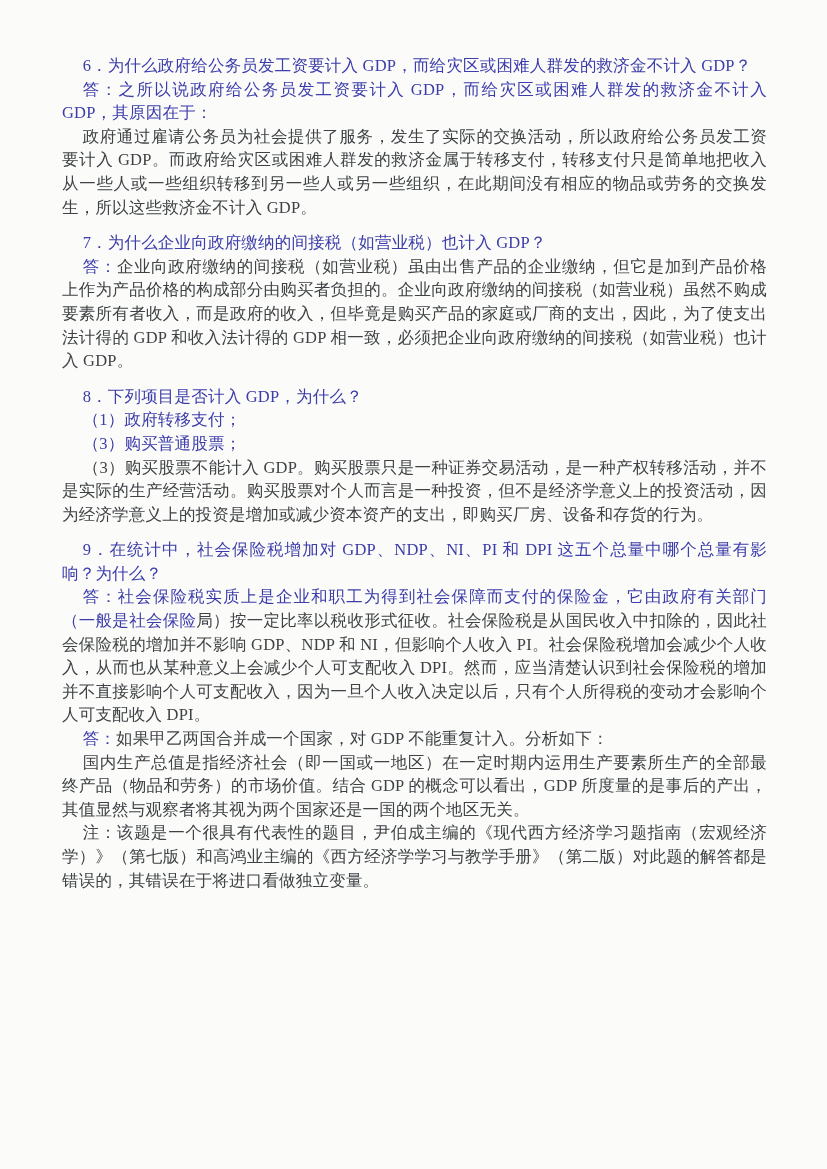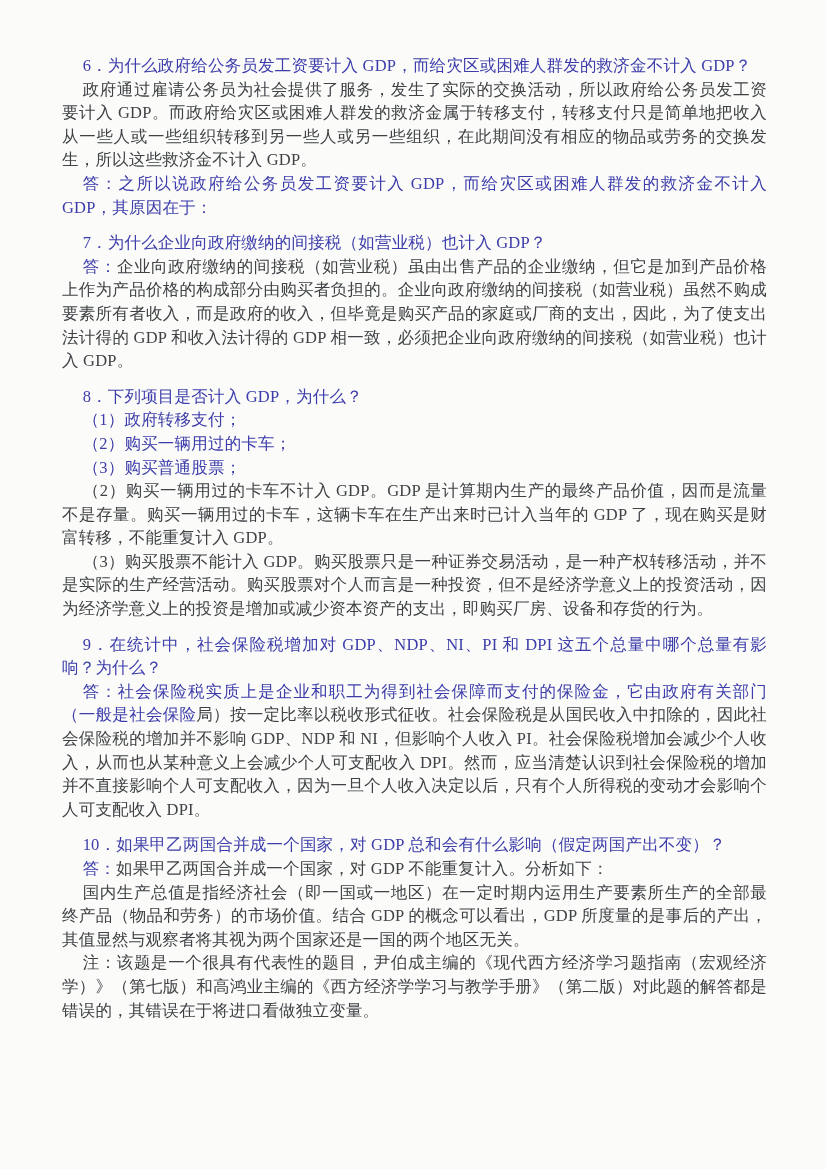--- a/index.html
+++ b/index.html
@@ -35,30 +35,27 @@
   .body-tone {
     color: var(--body, #3f4245);
   }
 </style>
 </head>
 <body>
 
 <div class="page">
   <div id="doc">
       <p class="para question-title"><span class="accent">6．为什么政府给公务员发工资要计入 GDP，而给灾区或困难人群发的救济金不计入 GDP？</span></p>
+      <p class="para answer-lead"><span class="accent">答：之所以说政府给公务员发工资要计入 GDP，而给灾区或困难人群发的救济金不计入 GDP，其原因在于：</span></p>
       <p class="para answer-body"><span class="body-tone">政府通过雇请公务员为社会提供了服务，发生了实际的交换活动，所以政府给公务员发工资要计入 GDP。而政府给灾区或困难人群发的救济金属于转移支付，转移支付只是简单地把收入从一些人或一些组织转移到另一些人或另一些组织，在此期间没有相应的物品或劳务的交换发生，所以这些救济金不计入 GDP。</span></p>
-      <p class="para answer-lead"><span class="accent">答：之所以说政府给公务员发工资要计入 GDP，而给灾区或困难人群发的救济金不计入 GDP，其原因在于：</span></p>
       <p class="para question-title gap"><span class="accent">7．为什么企业向政府缴纳的间接税（如营业税）也计入 GDP？</span></p>
       <p class="para answer-body"><span class="accent">答：</span><span class="body-tone">企业向政府缴纳的间接税（如营业税）虽由出售产品的企业缴纳，但它是加到产品价格上作为产品价格的构成部分由购买者负担的。企业向政府缴纳的间接税（如营业税）虽然不购成要素所有者收入，而是政府的收入，但毕竟是购买产品的家庭或厂商的支出，因此，为了使支出法计得的 GDP 和收入法计得的 GDP 相一致，必须把企业向政府缴纳的间接税（如营业税）也计入 GDP。</span></p>
       <p class="para question-title gap"><span class="accent">8．下列项目是否计入 GDP，为什么？</span></p>
       <p class="para list-item"><span class="accent">（1）政府转移支付；</span></p>
-      <p class="para list-item"><span class="accent">（2）购买一辆用过的卡车；</span></p>
       <p class="para list-item"><span class="accent">（3）购买普通股票；</span></p>
-      <p class="para answer-body"><span class="body-tone">（2）购买一辆用过的卡车不计入 GDP。GDP 是计算期内生产的最终产品价值，因而是流量不是存量。购买一辆用过的卡车，这辆卡车在生产出来时已计入当年的 GDP 了，现在购买是财富转移，不能重复计入 GDP。</span></p>
       <p class="para answer-body"><span class="body-tone">（3）购买股票不能计入 GDP。购买股票只是一种证券交易活动，是一种产权转移活动，并不是实际的生产经营活动。购买股票对个人而言是一种投资，但不是经济学意义上的投资活动，因为经济学意义上的投资是增加或减少资本资产的支出，即购买厂房、设备和存货的行为。</span></p>
       <p class="para question-title gap"><span class="accent">9．在统计中，社会保险税增加对 GDP、NDP、NI、PI 和 DPI 这五个总量中哪个总量有影响？为什么？</span></p>
       <p class="para answer-body"><span class="accent">答：社会保险税实质上是企业和职工为得到社会保障而支付的保险金，它由政府有关部门（一般是社会保险</span><span class="body-tone">局）按一定比率以税收形式征收。社会保险税是从国民收入中扣除的，因此社会保险税的增加并不影响 GDP、NDP 和 NI，但影响个人收入 PI。社会保险税增加会减少个人收入，从而也从某种意义上会减少个人可支配收入 DPI。然而，应当清楚认识到社会保险税的增加并不直接影响个人可支配收入，因为一旦个人收入决定以后，只有个人所得税的变动才会影响个人可支配收入 DPI。</span></p>
-      <p class="para question-title gap"><span class="accent">10．如果甲乙两国合并成一个国家，对 GDP 总和会有什么影响（假定两国产出不变）？</span></p>
       <p class="para answer-body"><span class="accent">答：</span><span class="body-tone">如果甲乙两国合并成一个国家，对 GDP 不能重复计入。分析如下：</span></p>
       <p class="para answer-body"><span class="body-tone">国内生产总值是指经济社会（即一国或一地区）在一定时期内运用生产要素所生产的全部最终产品（物品和劳务）的市场价值。结合 GDP 的概念可以看出，GDP 所度量的是事后的产出，其值显然与观察者将其视为两个国家还是一国的两个地区无关。</span></p>
       <p class="para note"><span class="body-tone">注：该题是一个很具有代表性的题目，尹伯成主编的《现代西方经济学习题指南（宏观经济学）》（第七版）和高鸿业主编的《西方经济学学习与教学手册》（第二版）对此题的解答都是错误的，其错误在于将进口看做独立变量。</span></p>
     </div>
 </div>
 
 </body></html>

